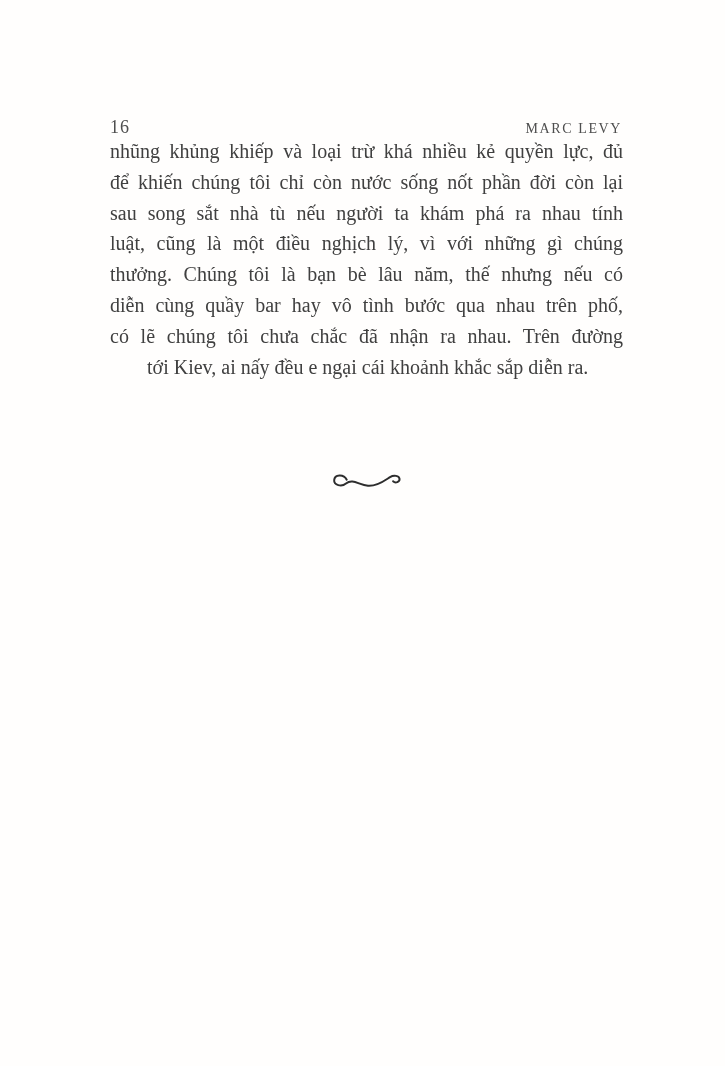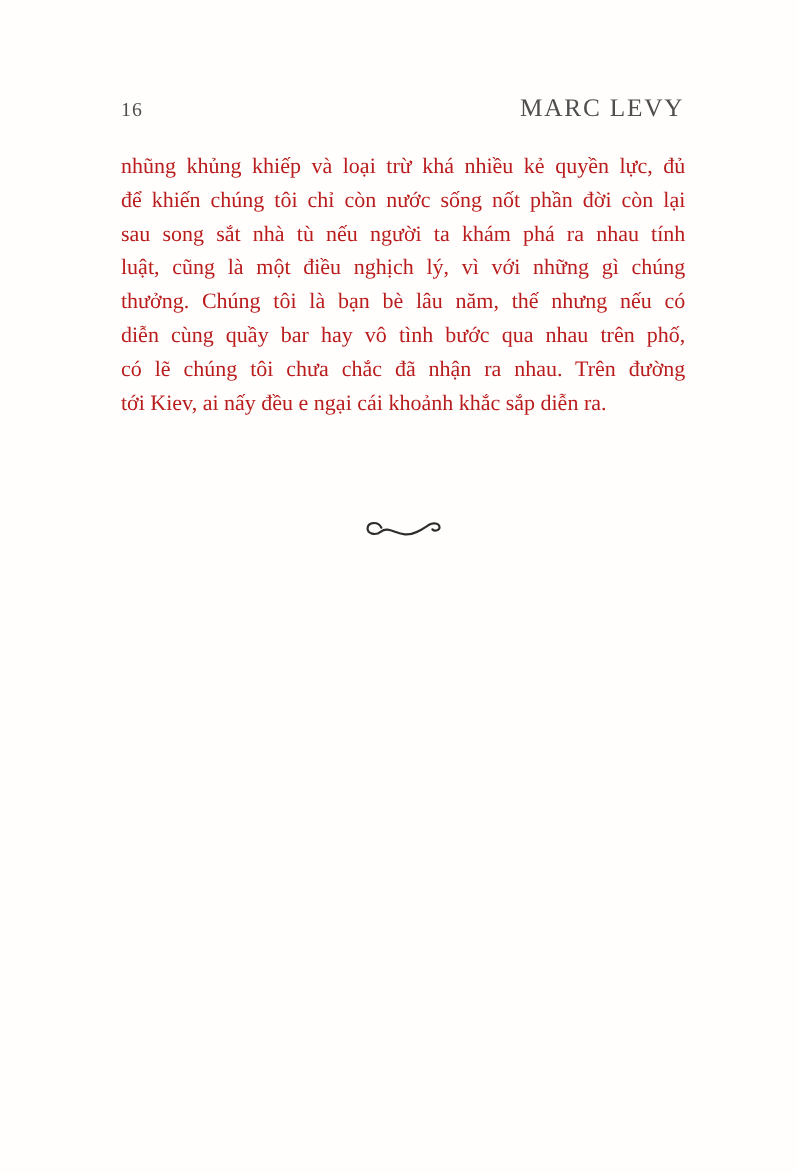--- a/index.html
+++ b/index.html
@@ -25,41 +25,43 @@
     align-items: baseline;
     color: #4e4e4e;
     gap: 32px;
   }
   .folio {
     font-size: 18px;
     letter-spacing: 1px;
     font-variant: small-caps;
   }
   .author {
-    font-size: 23px;
+    font-size: 14px;
     letter-spacing: 1.6px;
     font-variant: small-caps;
+    margin-top: 36px;
   }
   .body-text {
     position: absolute;
     left: 110px;
     top: 136px;
     width: 513px;
-    color: #b91c1c;
+    color: #404040;
     font-size: 20px;
     line-height: 30.8px;
   }
   .line {
     text-align: justify;
     text-align-last: justify;
     white-space: normal;
     height: 30.8px;
   }
   .line.last-line {
     text-align-last: left;
+    margin-left: 37px;
   }
   .ornament {
     position: absolute;
     left: 330px;
     top: 466px;
     width: 76px;
     height: 32px;
   }
   .ornament svg {
     display: block;

